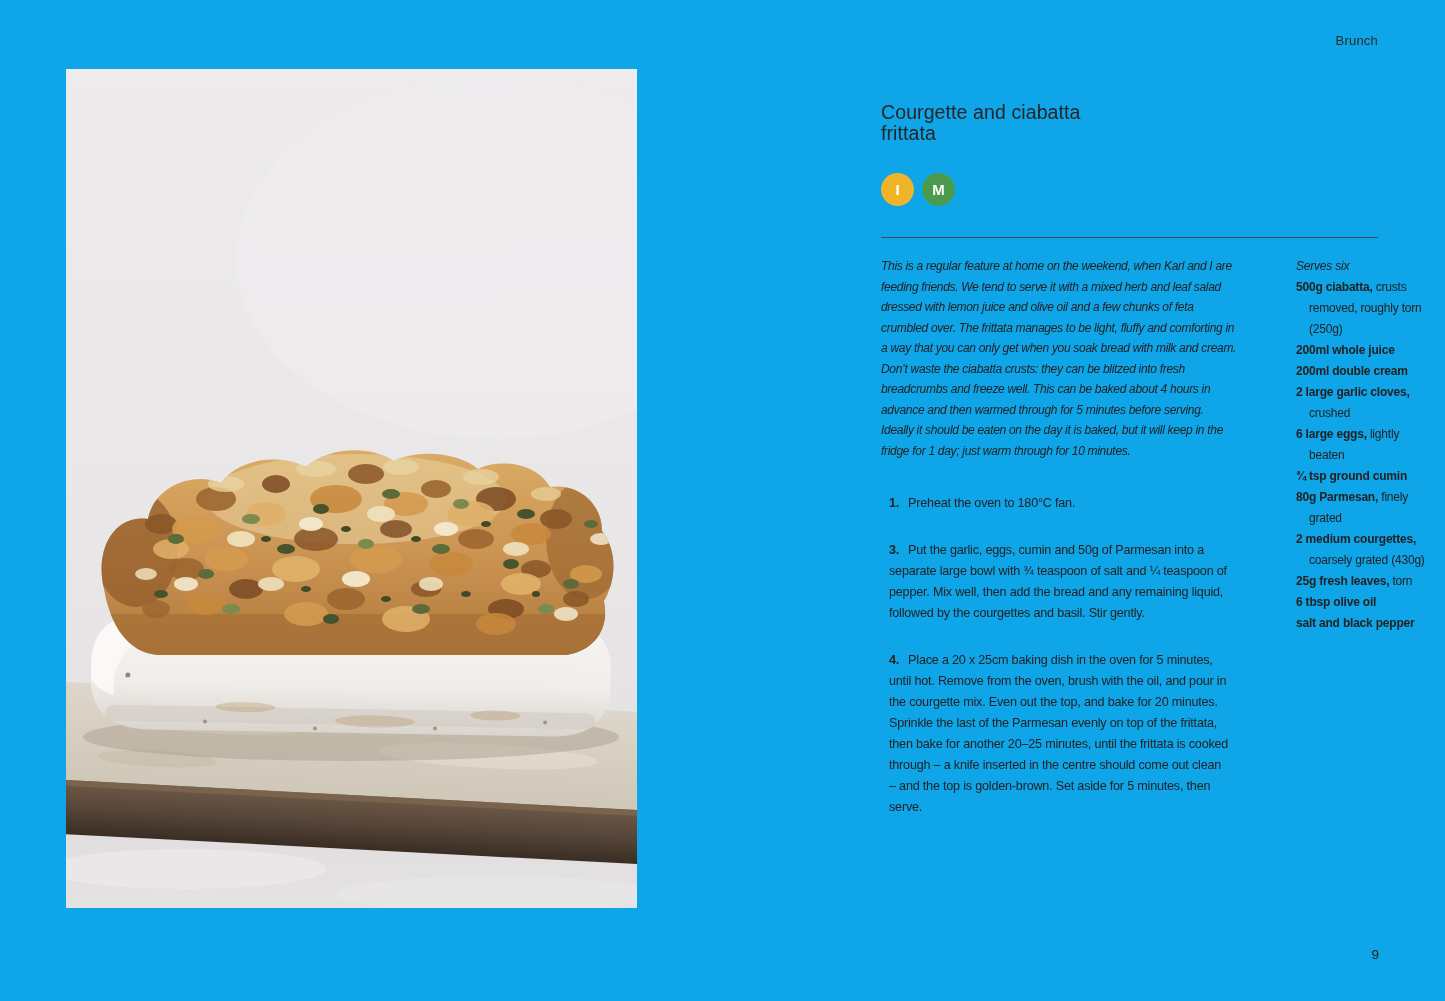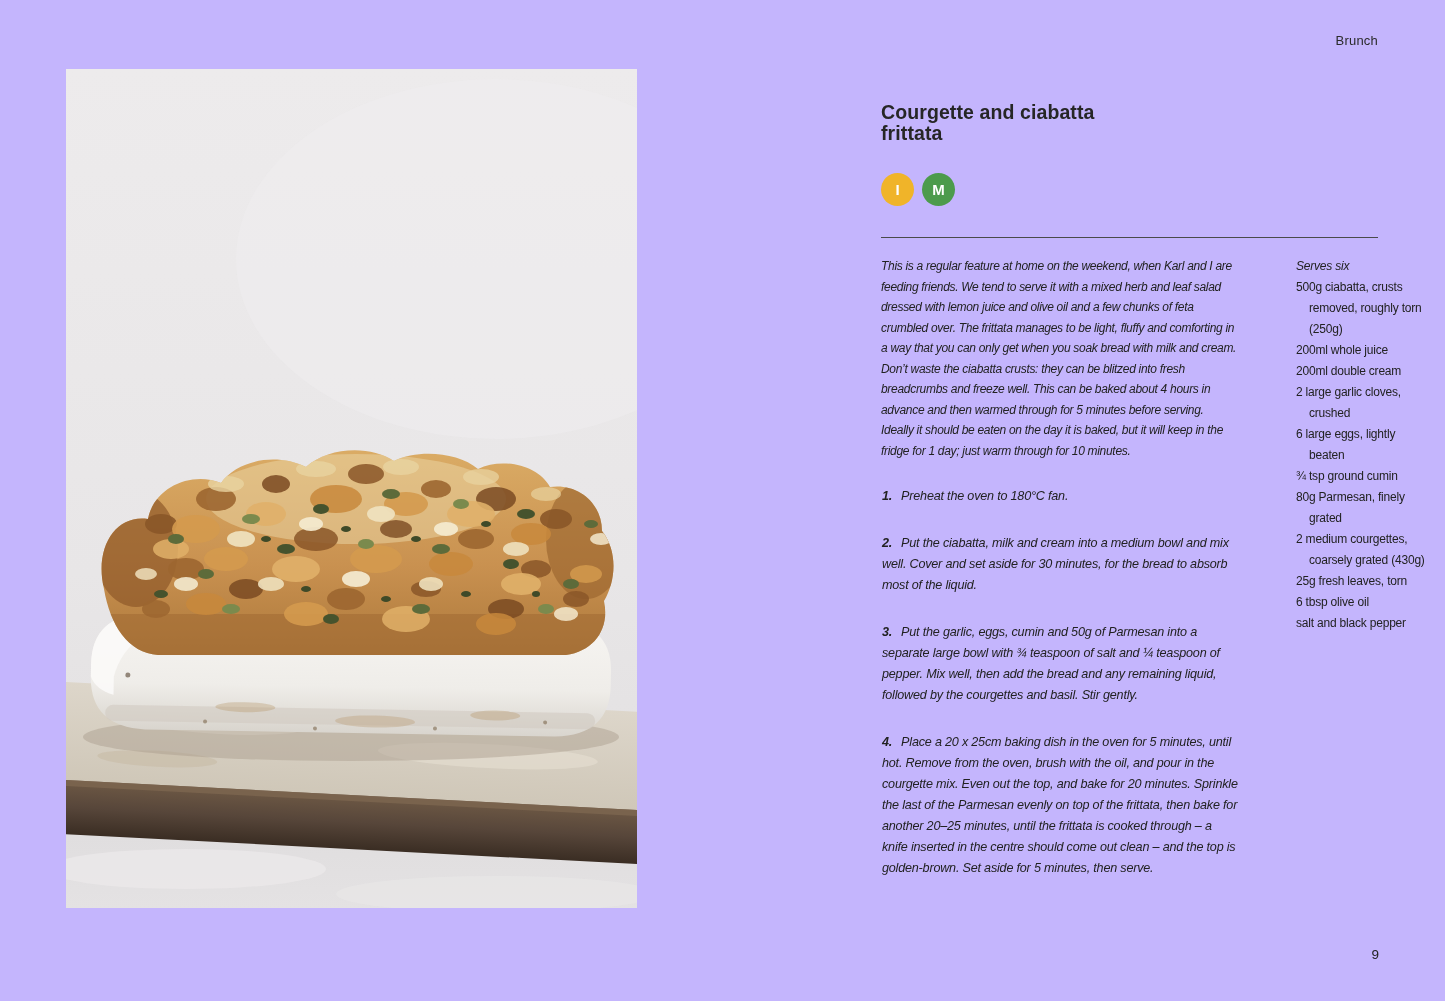--- a/index.html
+++ b/index.html
@@ -1,51 +1,51 @@
 <!DOCTYPE html>
 <html><head>
 <meta charset="utf-8">
 <style>
   html,body{margin:0;padding:0;background:#ffffff;}
   body{width:1445px;height:1001px;position:relative;overflow:hidden;
        font-family:"Liberation Sans",sans-serif;color:#222;}
-  .page{position:absolute;inset:0;background:#c4b5fd;}
+  .page{position:absolute;inset:0;background:#0ea5e9;}
 
   .section-label{position:absolute;top:33px;right:67px;font-size:13px;
        letter-spacing:0.2px;color:#2b2b2b;}
 
   .photo{position:absolute;left:66px;top:69px;width:571px;height:839px;overflow:hidden;}
   .photo svg{display:block;}
 
   .title{position:absolute;left:881px;top:102px;margin:0;font-size:19.5px;
-       font-weight:bold;line-height:21px;color:#262626;letter-spacing:0.1px;}
+       font-weight:normal;line-height:21px;color:#262626;letter-spacing:0.1px;}
 
   .badges{position:absolute;left:881px;top:173px;display:flex;gap:8px;}
   .badge{width:33px;height:33px;border-radius:50%;display:flex;align-items:center;
        justify-content:center;color:#fff;font-weight:bold;font-size:15px;}
 
   .rule{position:absolute;left:881px;top:237px;width:497px;height:0;
        border-top:1px solid #4a4a4a;}
 
   .intro{position:absolute;left:881px;top:256px;width:358px;margin:0;
        font-style:italic;font-size:12px;line-height:20.5px;
        letter-spacing:-0.3px;color:#222;}
 
   .steps{position:absolute;left:881px;top:485px;width:358px;
        font-size:12.6px;line-height:21px;letter-spacing:-0.2px;}
-  .step{margin:1px;font-style:italic;}
+  .step{margin:8px;}
   .step + .step{margin-top:26px;}
   .step-num{font-weight:bold;margin-right:9px;}
 
   .ingredients{position:absolute;left:1296px;top:256px;width:132px;
        font-size:12px;line-height:21px;letter-spacing:-0.2px;}
   .serves{font-style:italic;margin:0;}
   .ing-list{list-style:none;margin:0;padding:0;}
   .ing{padding-left:13px;text-indent:-13px;}
-  .ing strong{font-weight:normal;}
+  .ing strong{font-weight:bold;}
 
   .page-number{position:absolute;right:66px;bottom:39px;font-size:13.5px;color:#222;}
 </style>
 </head>
 <body>
 
 <div class="page">
 
   <div class="section-label">Brunch</div>
 
@@ -232,21 +232,20 @@
         <span>M</span>
       </span>
   </div>
 
   <div class="rule"></div>
 
   <p class="intro">This is a regular feature at home on the weekend, when Karl and I are feeding friends. We tend to serve it with a mixed herb and leaf salad dressed with lemon juice and olive oil and a few chunks of feta crumbled over. The frittata manages to be light, fluffy and comforting in a way that you can only get when you soak bread with milk and cream. Don’t waste the ciabatta crusts: they can be blitzed into fresh breadcrumbs and freeze well. This can be baked about 4 hours in advance and then warmed through for 5 minutes before serving. Ideally it should be eaten on the day it is baked, but it will keep in the fridge for 1 day; just warm through for 10 minutes.</p>
 
   <div class="steps">
     <p class="step"><span class="step-num">1.</span><span>Preheat the oven to 180°C fan.</span></p>
-    <p class="step"><span class="step-num">2.</span><span>Put the ciabatta, milk and cream into a medium bowl and mix well. Cover and set aside for 30 minutes, for the bread to absorb most of the liquid.</span></p>
     <p class="step"><span class="step-num">3.</span><span>Put the garlic, eggs, cumin and 50g of Parmesan into a separate large bowl with ¾ teaspoon of salt and ¼ teaspoon of pepper. Mix well, then add the bread and any remaining liquid, followed by the courgettes and basil. Stir gently.</span></p>
     <p class="step"><span class="step-num">4.</span><span>Place a 20 x 25cm baking dish in the oven for 5 minutes, until hot. Remove from the oven, brush with the oil, and pour in the courgette mix. Even out the top, and bake for 20 minutes. Sprinkle the last of the Parmesan evenly on top of the frittata, then bake for another 20–25 minutes, until the frittata is cooked through – a knife inserted in the centre should come out clean – and the top is golden-brown. Set aside for 5 minutes, then serve.</span></p>
   </div>
 
   <div class="ingredients">
     <p class="serves">Serves six</p>
     <ul class="ing-list">
       <li class="ing"><strong>500g ciabatta,</strong><span> crusts removed, roughly torn (250g)</span></li>
       <li class="ing"><strong>200ml whole juice</strong><span></span></li>
       <li class="ing"><strong>200ml double cream</strong><span></span></li>

